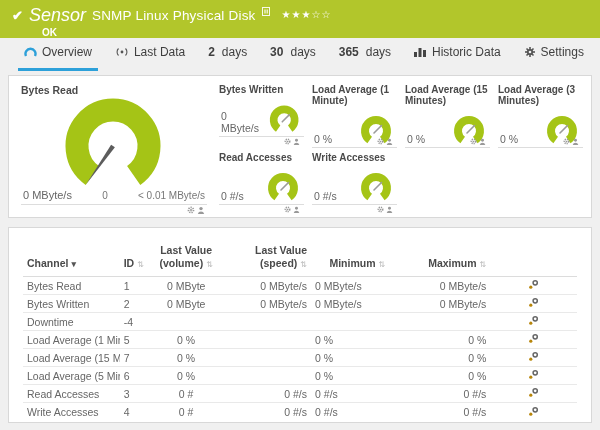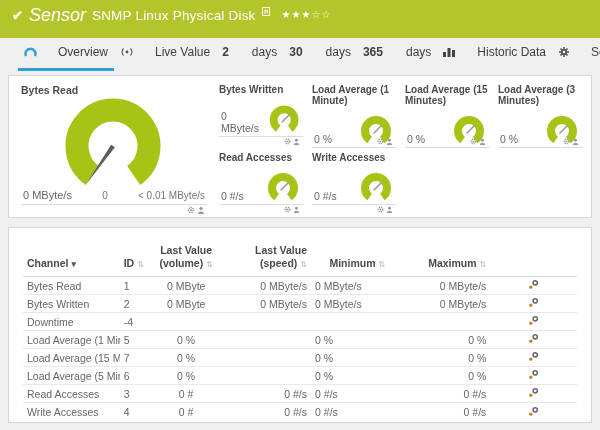--- a/index.html
+++ b/index.html
@@ -27,21 +27,21 @@
   .sensor-status { font-size:10px; font-weight:bold; margin:1px 0 0 30px; }
   
   .tabbar {
     display:flex;
     align-items:stretch;
     height:33px;
     padding:0 10px 0 18px;
     justify-content:space-between;
   }
   .tab {
-    display:flex; align-items:center; gap:21px;
+    display:flex; align-items:center; gap:5px;
     padding:0 6px 2px 6px;
     font-size:12px; color:#3f3f3f;
     border-bottom:3px solid transparent;
     cursor:pointer; white-space:nowrap;
   }
   .tab .num { font-weight:bold; margin-right:2px; }
   .tab.active { border-bottom:3px solid #2da0d9; }
   .ticon { display:inline-flex; line-height:0; }
   
   .panel {
@@ -129,39 +129,40 @@
     <span class="sensor-title">SNMP Linux Physical Disk</span>
     <span class="flag-ico">
       <svg width="8" height="9" viewBox="0 0 8 9">
           <rect x="0.5" y="0.5" width="7" height="8" fill="none" stroke="#fff" stroke-width="1"></rect>
           <rect x="2.4" y="2.5" width="1.2" height="4" fill="#fff"></rect>
           <rect x="4.6" y="2.5" width="1.2" height="4" fill="#fff"></rect>
         </svg>
     </span>
     <span class="stars">★★★☆☆</span>
   </div>
+  <div class="sensor-status">OK</div>
 </div>
 
 <div class="tabbar">
   <div class="tab active">
     <span class="ticon">
       <svg width="13" height="11" viewBox="0 0 13 11">
           <path d="M 2 9 A 5 5 0 1 1 11 9" fill="none" stroke="#2da0d9" stroke-width="2.4"></path>
         </svg>
     </span>
     <span>Overview</span>
   </div>
   <div class="tab">
     <span class="ticon">
       <svg width="14" height="10" viewBox="0 0 14 10">
           <circle cx="7" cy="5" r="1.4" fill="#555"></circle>
           <path d="M3.5 1.5 A 5 5 0 0 0 3.5 8.5 M10.5 1.5 A 5 5 0 0 1 10.5 8.5" fill="none" stroke="#555" stroke-width="1.1"></path>
         </svg>
     </span>
-    <span>Live Value</span>
+    <span>Last Data</span>
   </div>
   <div class="tab">
     <span class="num">2</span>
     <span>days</span>
   </div>
   <div class="tab">
     <span class="num">30</span>
     <span>days</span>
   </div>
   <div class="tab">

